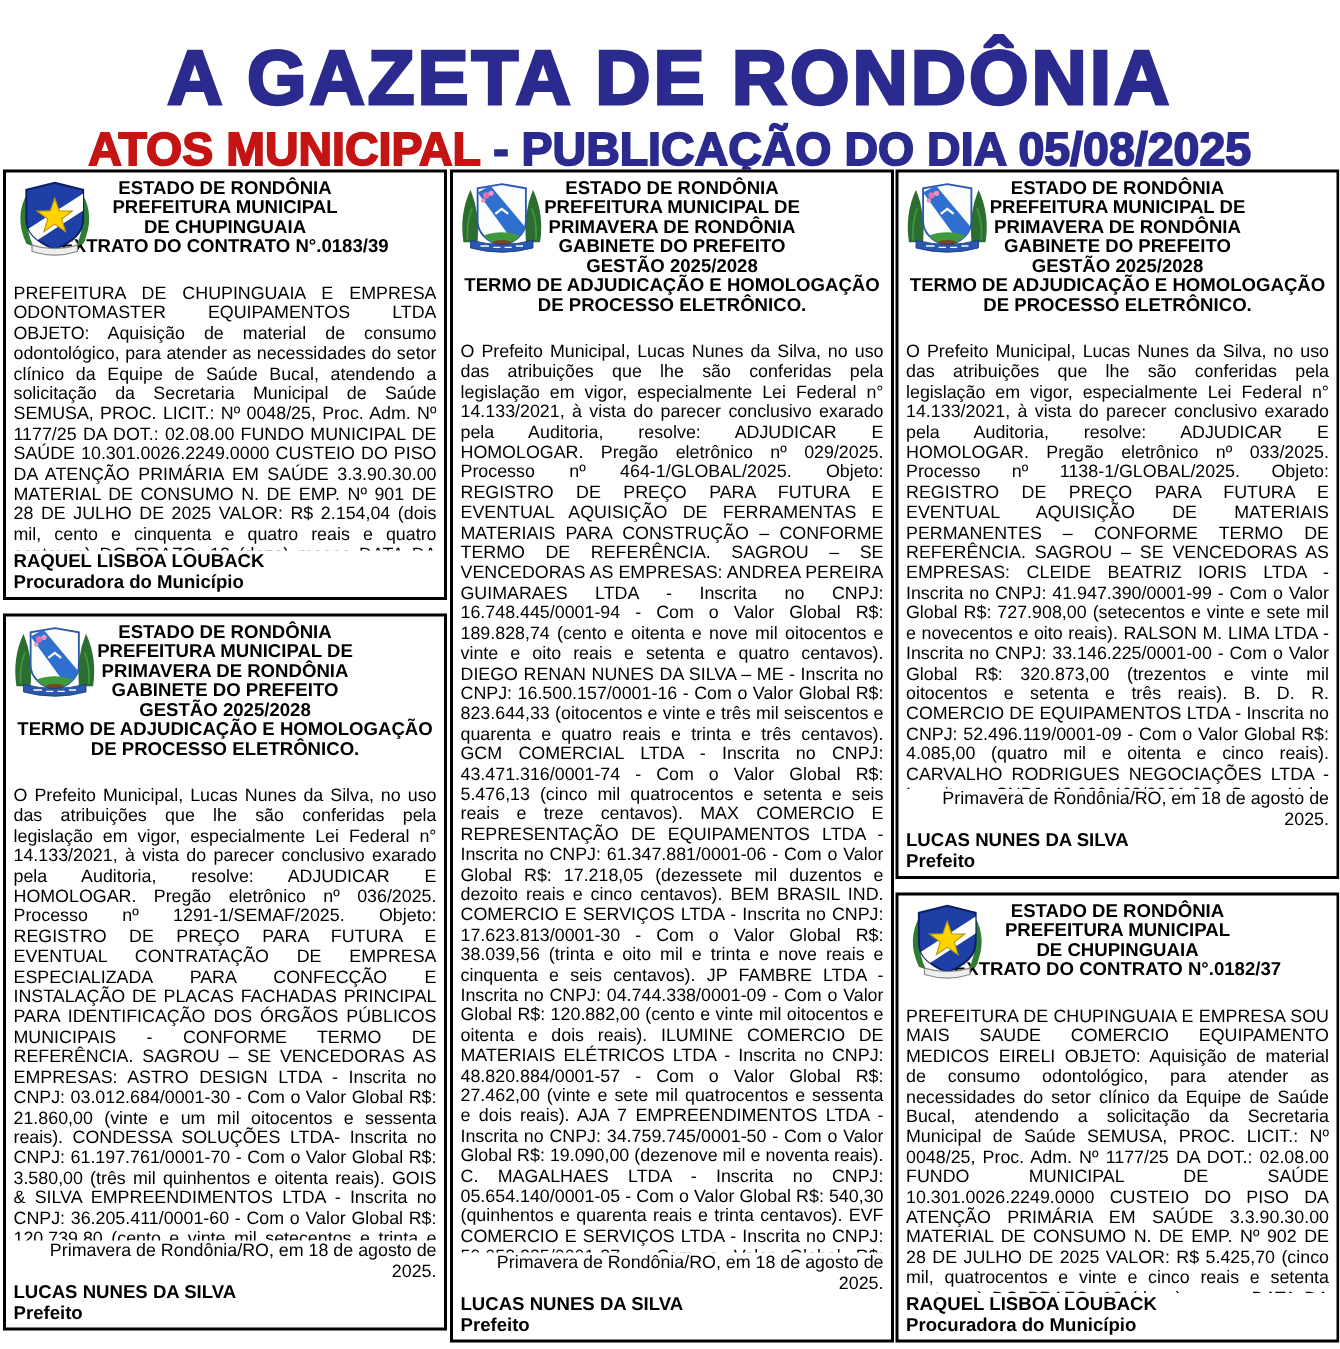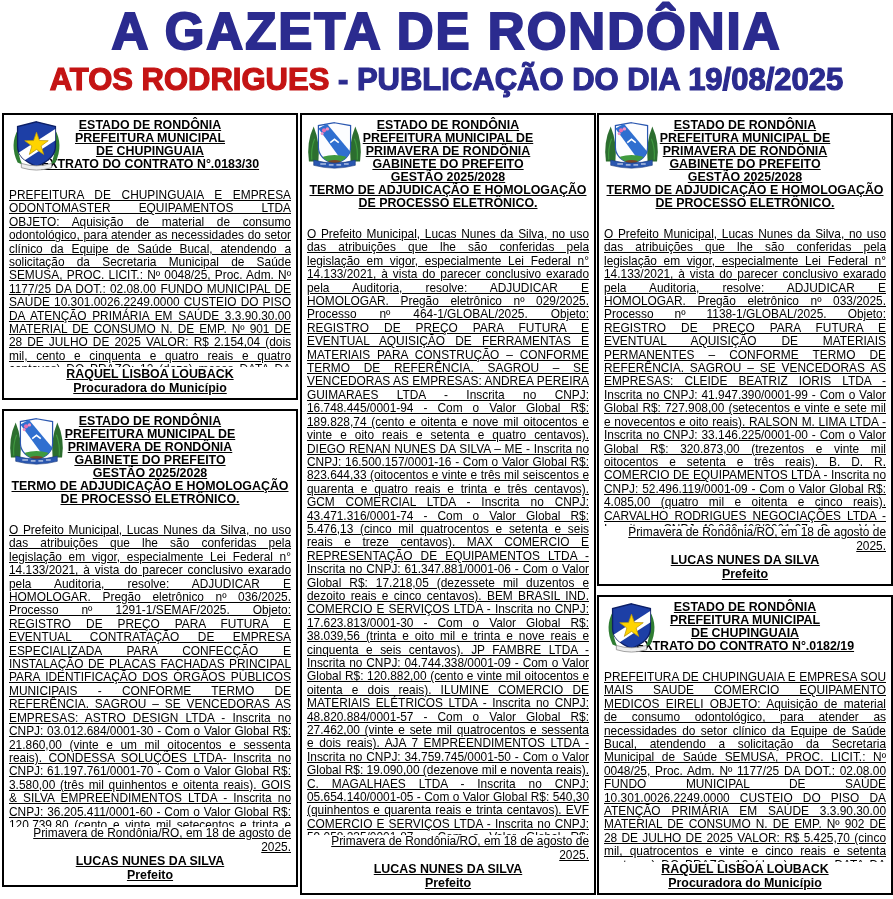--- a/index.html
+++ b/index.html
@@ -4,48 +4,48 @@
 <style>
   html,body{margin:0;padding:0;background:#ffffff;}
   .page{
     position:relative;width:893px;height:899px;background:#ffffff;overflow:hidden;
     font-family:"Liberation Sans","DejaVu Sans",sans-serif;color:#000;
   }
   
   .masthead{position:absolute;top:4px;left:0;width:100%;text-align:center;}
   .m-title{
     font-size:51px;font-weight:bold;letter-spacing:2px;color:#2b2b8f;
-    -webkit-text-stroke:2px #2b2b8f;line-height:56px;white-space:nowrap;
+    -webkit-text-stroke:2px #2b2b8f;line-height:56px;white-space:nowrap;margin-top:20px;
   }
   .m-sub{
     font-size:31px;font-weight:bold;line-height:36px;margin-top:2px;white-space:nowrap;
     -webkit-text-stroke:1.2px currentColor;letter-spacing:0px;
   }
   .m-sub .red{color:#c41414;-webkit-text-stroke:1.2px #c41414;}
   .m-sub .blue{color:#2b2b8f;-webkit-text-stroke:1.2px #2b2b8f;}
   
-  .col{position:absolute;top:113px;width:296px;display:flex;flex-direction:column;gap:9px;text-decoration:underline;}
+  .col{position:absolute;top:113px;width:296px;display:flex;flex-direction:column;gap:9px;}
   .col-1{left:2px;} .col-2{left:300px;} .col-3{left:597px;}
   
   .notice{
     position:relative;border:2px solid #000;background:#fff;box-sizing:border-box;
     display:flex;flex-direction:column;padding:3px 5px 3px;overflow:hidden;
   }
   .h287{height:287px;} .h478{height:478px;} .h782{height:782px;}
   .h473{height:473px;} .h300{height:300px;}
   .crest{position:absolute;top:3px;left:4px;width:57px;height:53px;}
   .n-head{
     text-align:center;font-weight:bold;font-size:12.4px;line-height:13px;padding-top:1px;
   }
   .n-body{
     flex:1 1 auto;min-height:0;overflow:hidden;text-align:justify;
     font-size:11.9px;line-height:13.4px;margin-top:18px;
   }
   .n-date{font-size:11.9px;line-height:13.4px;text-align:right;}
-  .n-sign{text-align:center;font-weight:bold;font-size:12.4px;line-height:14px;}
+  .n-sign{text-align:left;font-weight:bold;font-size:12.4px;line-height:14px;}
   .defs{position:absolute;width:0;height:0;overflow:hidden;}
 </style>
 </head>
 <body>
 
 <svg class="defs" xmlns="http://www.w3.org/2000/svg" aria-hidden="true">
   <defs>
     <clipPath id="clip-chupi">
         <path d="M30,4 L50,9 L50,30 Q50,43 30,51 Q10,43 10,30 L10,9 Z"></path>
       </clipPath>
@@ -80,36 +80,36 @@
       <path d="M15,48.6 h6 M24,49.6 h5 M32,49.6 h5 M40,48.6 h5" stroke="#ffffff" stroke-width="1"></path>
     </symbol>
   </defs>
 </svg>
 
 <div class="page">
 
   <div class="masthead">
     <div class="m-title">A GAZETA DE RONDÔNIA</div>
     <div class="m-sub">
-      <span class="red">ATOS RODRIGUES</span>
-      <span class="blue">- PUBLICAÇÃO DO DIA 19/08/2025</span>
+      <span class="red">ATOS MUNICIPAL</span>
+      <span class="blue">- PUBLICAÇÃO DO DIA 05/08/2025</span>
     </div>
   </div>
 
   <div class="col col-1">
 
     <article class="notice h287">
       <svg class="crest" viewBox="0 0 60 56">
           <use href="#crest-chupinguaia"></use>
         </svg>
       <header class="n-head">
         <div>ESTADO DE RONDÔNIA</div>
         <div>PREFEITURA MUNICIPAL</div>
         <div>DE CHUPINGUAIA</div>
-        <div>EXTRATO DO CONTRATO N°.0183/30</div>
+        <div>EXTRATO DO CONTRATO N°.0183/39</div>
       </header>
       <div class="n-body">PREFEITURA DE CHUPINGUAIA E EMPRESA ODONTOMASTER EQUIPAMENTOS LTDA OBJETO: Aquisição de material de consumo odontológico, para atender as necessidades do setor clínico da Equipe de Saúde Bucal, atendendo a solicitação da Secretaria Municipal de Saúde SEMUSA, PROC. LICIT.: Nº 0048/25, Proc. Adm. Nº 1177/25 DA DOT.: 02.08.00 FUNDO MUNICIPAL DE SAÚDE 10.301.0026.2249.0000 CUSTEIO DO PISO DA ATENÇÃO PRIMÁRIA EM SAÚDE 3.3.90.30.00 MATERIAL DE CONSUMO N. DE EMP. Nº 901 DE 28 DE JULHO DE 2025 VALOR: R$ 2.154,04 (dois mil, cento e cinquenta e quatro reais e quatro centavos) DO PRAZO: 12 (doze) meses DATA DA ASSINATURA DO CONTRATO: 29 de julho de 2025.</div>
       <footer class="n-sign">
         <div>RAQUEL LISBOA LOUBACK</div>
         <div>Procuradora do Município</div>
       </footer>
     </article>
 
     <article class="notice h478">
       <svg class="crest" viewBox="0 0 60 56">
@@ -183,21 +183,21 @@
     </article>
 
     <article class="notice h300">
       <svg class="crest" viewBox="0 0 60 56">
           <use href="#crest-chupinguaia"></use>
         </svg>
       <header class="n-head">
         <div>ESTADO DE RONDÔNIA</div>
         <div>PREFEITURA MUNICIPAL</div>
         <div>DE CHUPINGUAIA</div>
-        <div>EXTRATO DO CONTRATO N°.0182/19</div>
+        <div>EXTRATO DO CONTRATO N°.0182/37</div>
       </header>
       <div class="n-body">PREFEITURA DE CHUPINGUAIA E EMPRESA SOU MAIS SAUDE COMERCIO EQUIPAMENTO MEDICOS EIRELI OBJETO: Aquisição de material de consumo odontológico, para atender as necessidades do setor clínico da Equipe de Saúde Bucal, atendendo a solicitação da Secretaria Municipal de Saúde SEMUSA, PROC. LICIT.: Nº 0048/25, Proc. Adm. Nº 1177/25 DA DOT.: 02.08.00 FUNDO MUNICIPAL DE SAÚDE 10.301.0026.2249.0000 CUSTEIO DO PISO DA ATENÇÃO PRIMÁRIA EM SAÚDE 3.3.90.30.00 MATERIAL DE CONSUMO N. DE EMP. Nº 902 DE 28 DE JULHO DE 2025 VALOR: R$ 5.425,70 (cinco mil, quatrocentos e vinte e cinco reais e setenta centavos) DO PRAZO: 12 (doze) meses DATA DA ASSINATURA DO CONTRATO: 29 de julho de 2025.</div>
       <footer class="n-sign">
         <div>RAQUEL LISBOA LOUBACK</div>
         <div>Procuradora do Município</div>
       </footer>
     </article>
 
   </div>
 

